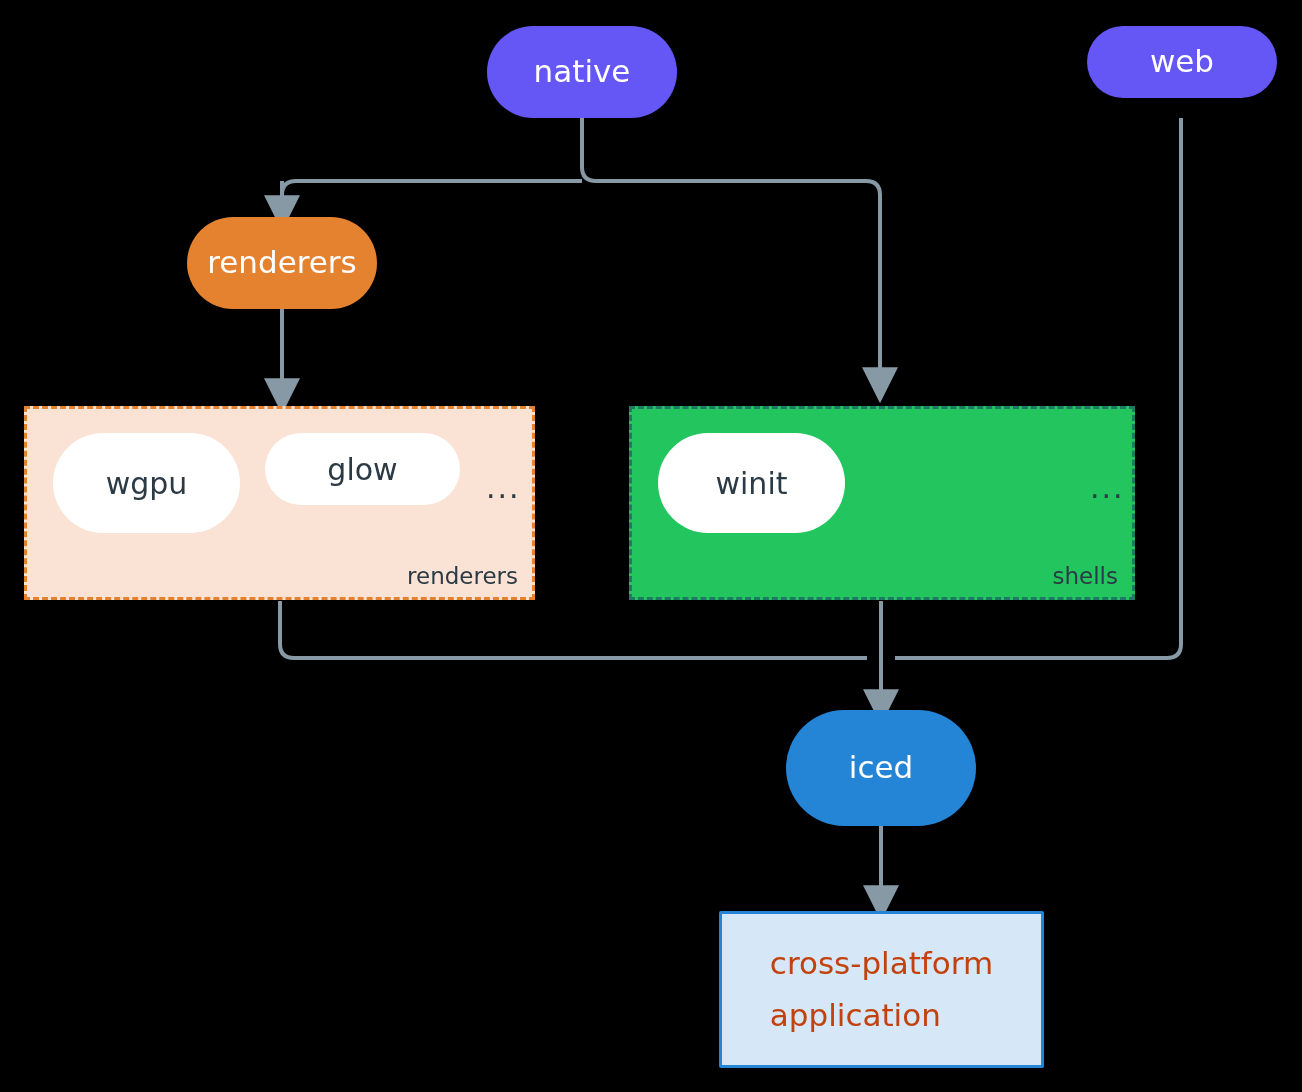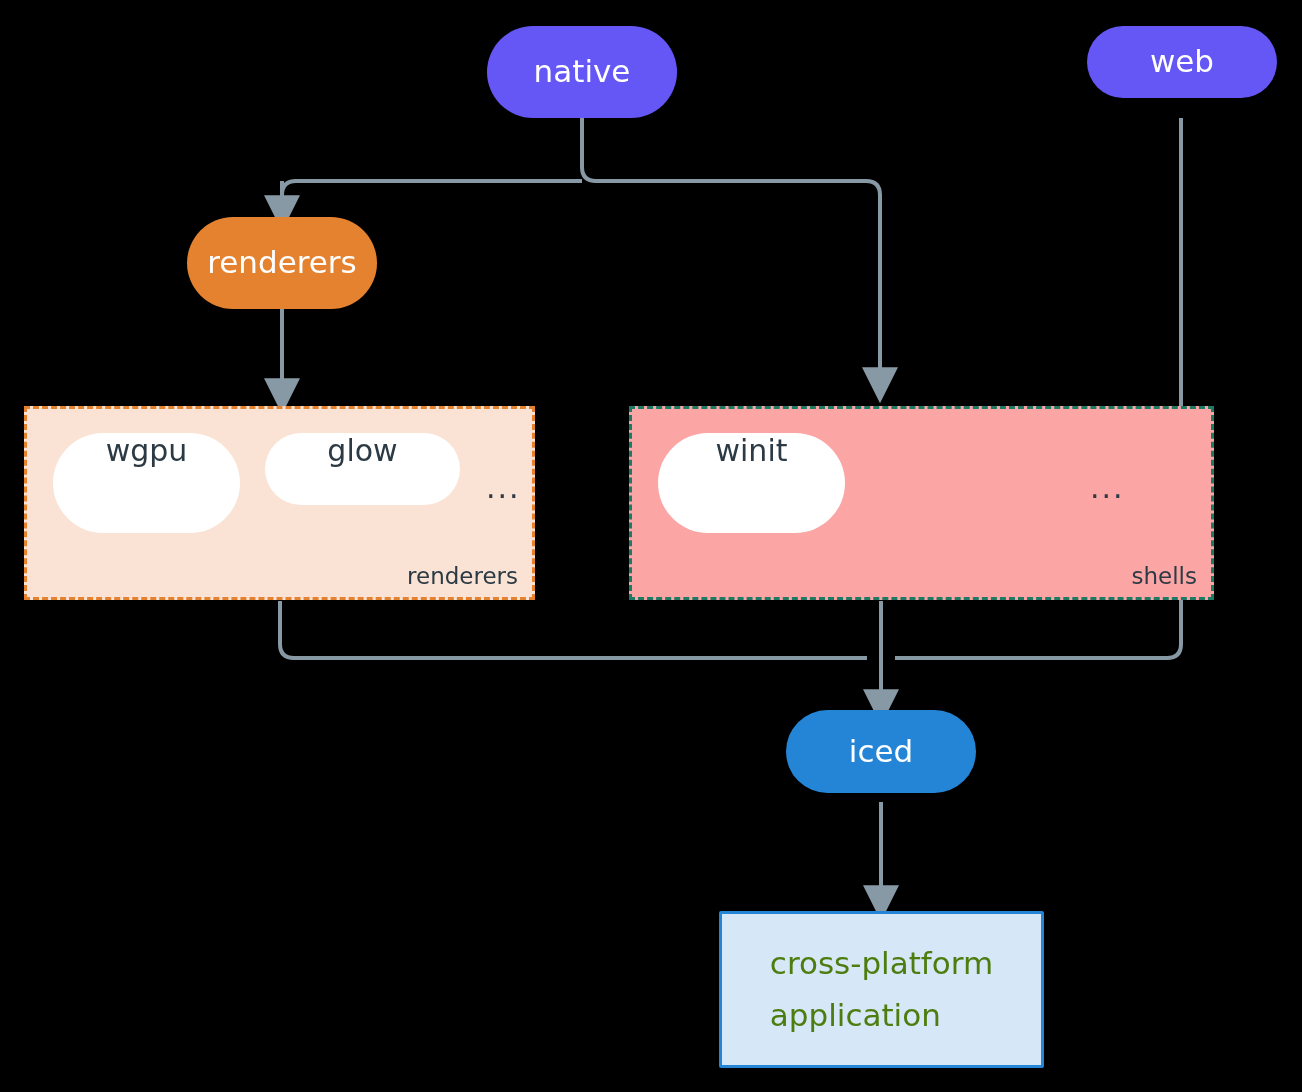--- a/index.html
+++ b/index.html
@@ -50,73 +50,73 @@
   }
   .n-web {
     left: 1087px; top: 26px;  width: 190px;  height: 72px;
     background: #6457f5;
   }
   .n-graphics {
     left: 187px;  top: 217px; width: 190px;  height: 92px;
     background: #e5822f;
   }
   .n-iced {
-    left: 786px;  top: 710px; width: 190px;  height: 83px;
+    left: 786px;  top: 710px; width: 190px;  height: 116px;
     background: #2484d6;
   }
   .n-native .node-label,
   .n-web .node-label,
   .n-graphics .node-label,
   .n-iced .node-label {
     color: #ffffff;
     font-size: 31px;
   }
 
   .n-app {
     left: 719px;  top: 911px; width: 325px;  height: 157px;
     background: #d6e7f8;
     border: 3px solid #2484d6;
     border-radius: 2px;
   }
   .n-app .node-label {
-    color: #4d7c0f;
+    color: #c2410c;
     font-size: 31px;
     line-height: 1.65;
   }
 
   
   .group {
     position: absolute;
     box-sizing: border-box;
     z-index: 2;
   }
   .group-renderers {
     left: 24px;  top: 406px; width: 511px;  height: 194px;
     background: #fae3d4;
     border: 3px dashed #e5822f;
   }
   .group-shells {
-    left: 629px; top: 406px; width: 585px;  height: 194px;
-    background: #fca5a5;
+    left: 629px; top: 406px; width: 506px;  height: 194px;
+    background: #22c55e;
     border: 3px dashed #1f7a65;
   }
   .group-label {
     position: absolute;
     right: 14px;
     bottom: 8px;
     font-size: 23px;
     color: #2b3a44;
     white-space: nowrap;
   }
 
   
   .chip {
     position: absolute;
     display: flex;
-    align-items: flex-start;
+    align-items: center;
     justify-content: center;
     background: #ffffff;
     border-radius: 999px;
     box-sizing: border-box;
   }
   .chip span {
     color: #2b3a44;
     font-size: 30px;
     white-space: nowrap;
   }

